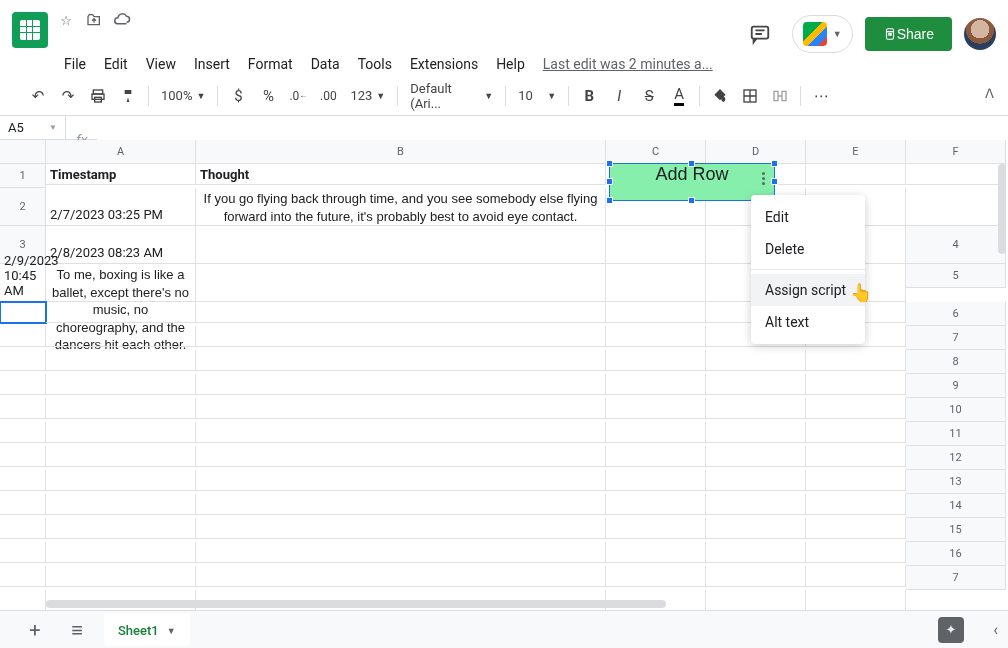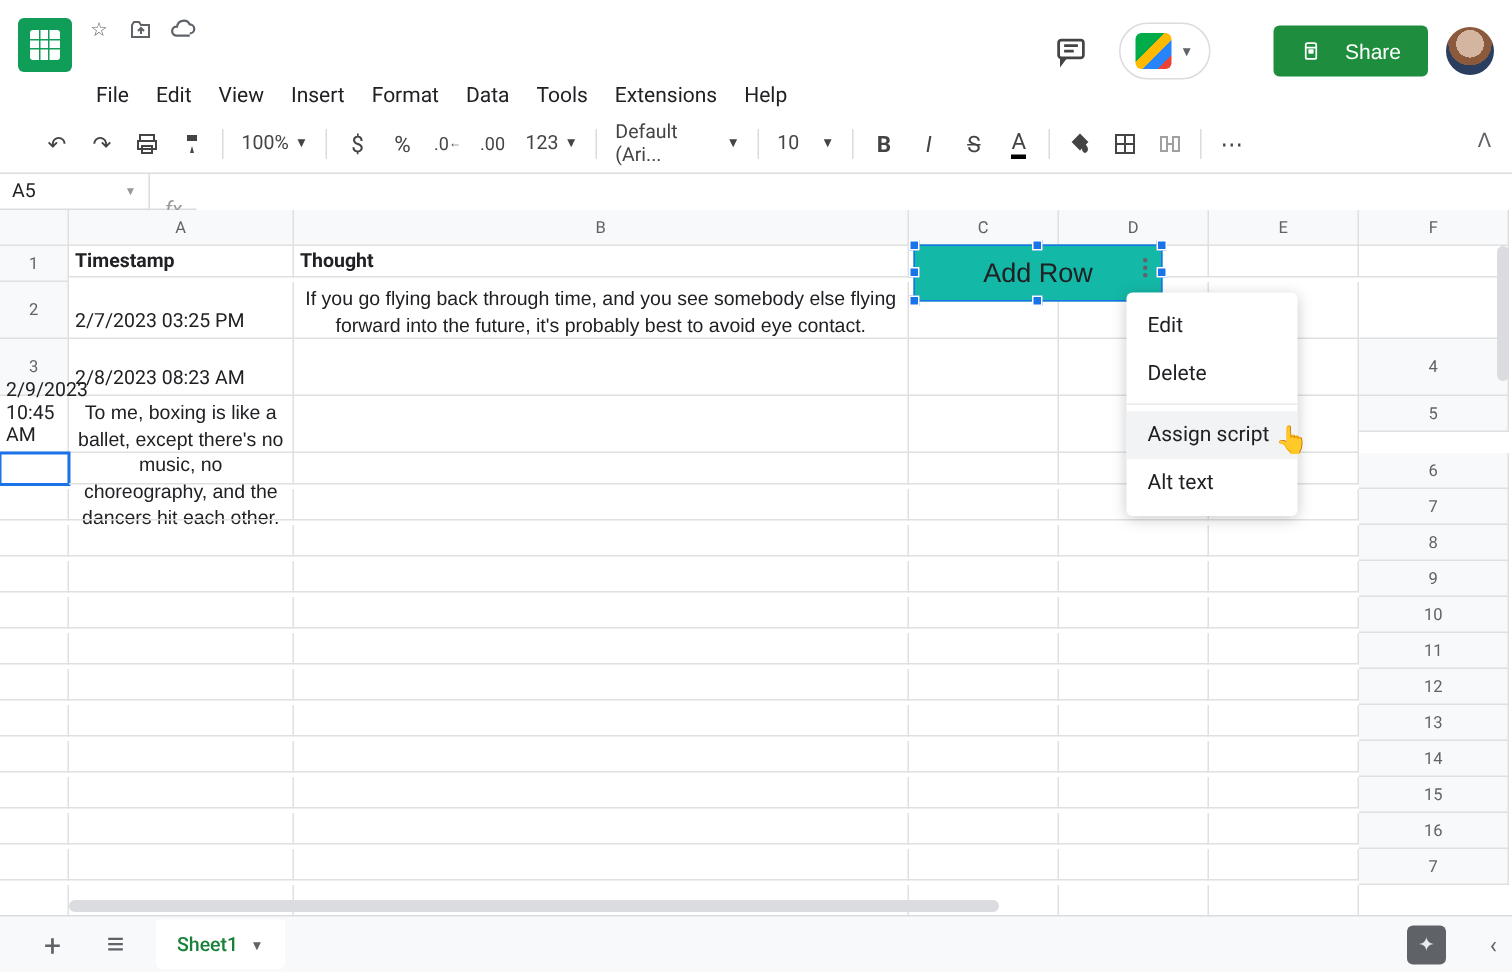--- a/index.html
+++ b/index.html
@@ -14,52 +14,52 @@
   .title-row { display: flex; align-items: center; gap: 8px; height: 24px; }
   .doc-title { font-size: 18px; color: #444; padding: 2px 6px; }
   .title-icon { color: #5f6368; width: 20px; height: 20px; display: flex; align-items: center; justify-content: center; cursor: pointer; }
   .menubar { display: flex; gap: 2px; margin-top: 20px; align-items: center; }
   .menu-item { padding: 4px 8px; color: #202124; font-size: 14px; cursor: pointer; border-radius: 4px; }
   .last-edit { color: #5f6368; text-decoration: underline; font-size: 14px; padding: 4px 8px; cursor: pointer; }
   .header-right { display: flex; align-items: center; gap: 12px; margin-top: 6px; }
   .hdr-icon-btn { width: 40px; height: 40px; border-radius: 50%; display: flex; align-items: center; justify-content: center; cursor: pointer; color: #5f6368; }
   .meet-btn { border: 1px solid #dadce0; border-radius: 20px; padding: 6px 10px; display: flex; align-items: center; cursor: pointer; }
   .meet-logo { width: 24px; height: 24px; background: linear-gradient(135deg,#00ac47 0 40%,#ffba00 40% 60%,#2684fc 60% 80%,#ea4335 80%); border-radius: 4px; }
-  .share-btn { background: #1e8e3e; color: #fff; border: none; border-radius: 4px; padding: 9px 18px; font-size: 14px; font-weight: 500; display: flex; align-items: center; gap: 16px; cursor: pointer; margin-left: 30px; }
+  .share-btn { background: #1e8e3e; color: #fff; border: none; border-radius: 4px; padding: 9px 18px; font-size: 14px; font-weight: 500; display: flex; align-items: center; gap: 0; cursor: pointer; }
   .avatar { width: 32px; height: 32px; border-radius: 50%; background: radial-gradient(circle at 50% 35%, #d4b5a0 0 35%, #8b5a3c 35% 55%, #2a3f5f 55%); }
   
   .toolbar { display: flex; align-items: center; gap: 2px; padding: 4px 24px; border-bottom: 1px solid #dadce0; height: 40px; position: relative; }
   .tb-btn { width: 28px; height: 28px; display: flex; align-items: center; justify-content: center; cursor: pointer; color: #444; border-radius: 2px; font-size: 15px; }
   .tb-sep { width: 1px; height: 20px; background: #dadce0; margin: 0 4px; }
   .tb-combo { display: flex; align-items: center; padding: 0 6px; height: 26px; color: #444; font-size: 13px; cursor: pointer; gap: 4px; }
   .tb-dd { font-size: 9px; color: #444; }
   .collapse-caret { position: absolute; right: 14px; top: 10px; cursor: pointer; color: #5f6368; }
   
   .namebox-row { display: flex; align-items: center; height: 24px; border-bottom: 1px solid #dadce0; }
-  .namebox { width: 100px; height: 24px; border: none; padding: 0 8px; font-size: 13px; border-right: 1px solid #dadce0; display:flex; align-items:center; justify-content:space-between; }
+  .namebox { width: 66px; height: 24px; border: none; padding: 0 8px; font-size: 13px; border-right: 1px solid #dadce0; display:flex; align-items:center; justify-content:space-between; }
   .nb-dd { font-size: 8px; color: #999; }
   .fx { padding: 0 10px; color: #999; font-style: italic; font-size: 14px; margin-top: 24px; }
   .formula-input { flex: 1; border: none; height: 24px; padding: 0 6px; }
   
   .grid-wrap { position: relative; height: 470px; overflow: hidden; }
   .grid { display: grid; grid-template-columns: 46px 150px 410px 100px 100px 100px 100px; }
   .colhdr, .rowhdr, .corner { background: #f8f9fa; border-right: 1px solid #e0e0e0; border-bottom: 1px solid #e0e0e0; display: flex; align-items: center; justify-content: center; color: #5f6368; font-size: 11px; height: 24px; }
   .corner { grid-column: 1; grid-row: 1; }
   .cell { border-right: 1px solid #e0e0e0; border-bottom: 1px solid #e0e0e0; padding: 2px 4px; font-size: 13px; display: flex; align-items: center; height: 21px; }
   .hdr-cell { font-weight: bold; }
   .cell.bottom { align-items: flex-end; padding-bottom: 3px;}
   .cell.thought { font-family: Arial; font-size: 13px; line-height: 1.35; align-items: flex-start; padding-top: 2px; text-align: center;}
   .active-cell { outline: 2px solid #1a73e8; outline-offset: -1px; }
   
   .scrollbar-v { position: absolute; right: 0; top: 0; bottom: 0; width: 12px; }
   .scroll-thumb-v { position: absolute; right: 2px; top: 24px; width: 8px; height: 90px; background: #dadce0; border-radius: 4px; }
   .scrollbar-h { position: absolute; left: 46px; right: 14px; bottom: 0; height: 12px; }
   .scroll-thumb-h { position: absolute; left: 0; bottom: 2px; height: 8px; width: 620px; background: #dadce0; border-radius: 4px; }
   
-  .drawing { position: absolute; left: 609px; top: 163px; width: 166px; height: 38px; background: #14b8a6; border: 1px solid #1a73e8; display: flex; align-items: center; justify-content: center; font-size: 18px; font-family: Arial; }
+  .drawing { position: absolute; left: 609px; top: 163px; width: 166px; height: 38px; background: #86efac; border: 1px solid #1a73e8; display: flex; justify-content: center; font-size: 18px; font-family: Arial; }
   .drawing-menu-btn { position: absolute; right: 4px; top: 4px; width: 14px; height: 20px; display: flex; flex-direction: column; align-items: center; justify-content: center; gap: 2px; cursor: pointer; }
   .drawing-menu-btn span { width: 3px; height: 3px; background: #5f6368; border-radius: 50%; }
   .handle { position: absolute; width: 7px; height: 7px; background: #1a73e8; border: 1px solid #fff; }
   .h-nw { left:-4px; top:-4px; } .h-n { left:50%; margin-left:-4px; top:-4px;} .h-ne { right:-4px; top:-4px;}
   .h-w { left:-4px; top:50%; margin-top:-4px;} .h-e { right:-4px; top:50%; margin-top:-4px;}
   .h-sw { left:-4px; bottom:-4px;} .h-s { left:50%; margin-left:-4px; bottom:-4px;} .h-se { right:-4px; bottom:-4px;}
   
   .context-menu { position: absolute; left: 751px; top: 195px; width: 114px; background: #fff; border-radius: 4px; box-shadow: 0 2px 10px rgba(0,0,0,.2); padding: 6px 0; z-index: 10; }
   .ctx-item { padding: 8px 14px; font-size: 14px; cursor: pointer; }
   .ctx-item:hover, .ctx-item.hover { background: #f1f3f4; }
@@ -100,20 +100,21 @@
     <div class="menubar">
       <div class="menu-item">File</div>
       <div class="menu-item">Edit</div>
       <div class="menu-item">View</div>
       <div class="menu-item">Insert</div>
       <div class="menu-item">Format</div>
       <div class="menu-item">Data</div>
       <div class="menu-item">Tools</div>
       <div class="menu-item">Extensions</div>
       <div class="menu-item">Help</div>
+      <div class="last-edit">Last edit was 2 minutes a...</div>
     </div>
   </div>
   <div class="header-right">
     <div class="hdr-icon-btn">
         <svg width="22" height="22" viewBox="0 0 24 24" fill="none" stroke="#444" stroke-width="2">
           <rect x="3" y="4" width="18" height="13" rx="2"></rect>
           <path d="M7 8h10M7 12h7M8 17l-3 4v-4"></path>
         </svg>
       </div>
     <div class="meet-btn">

